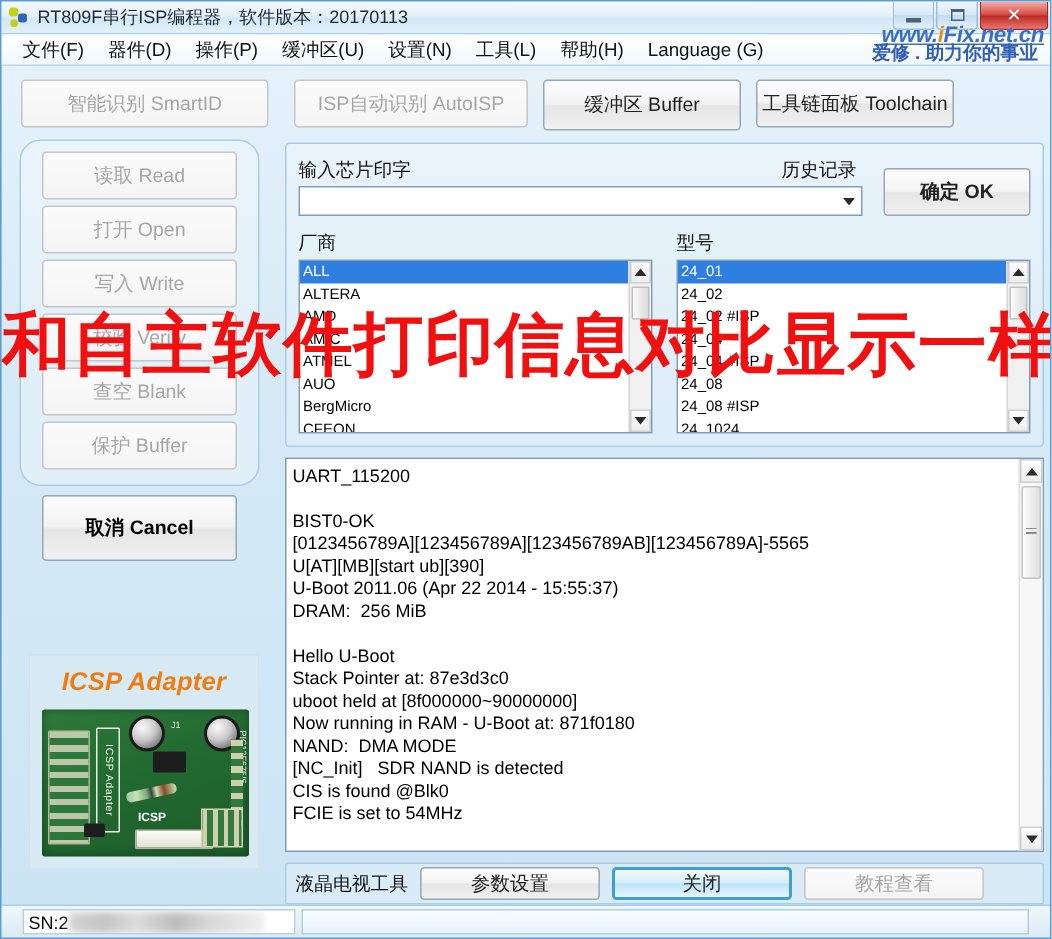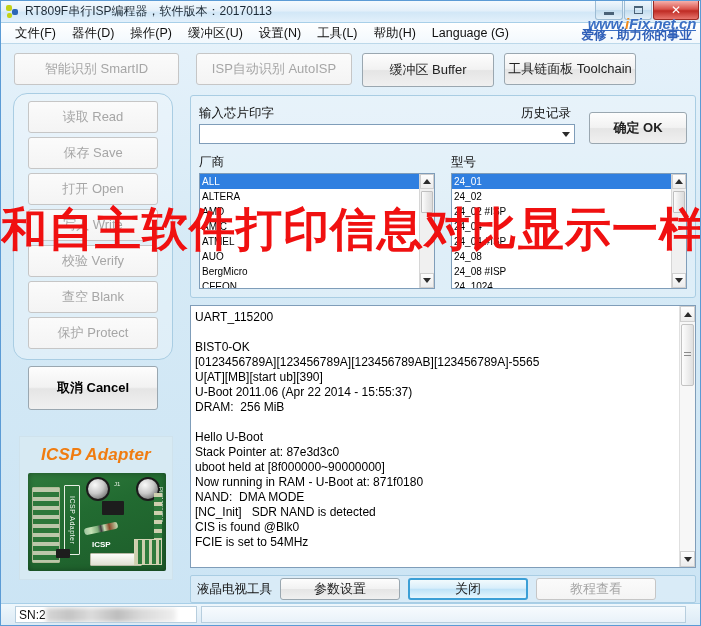--- a/index.html
+++ b/index.html
@@ -404,26 +404,25 @@
   <div class="wm-url"><span>www.</span><span class="hl">i</span><span>Fix.net.cn</span></div>
   <div class="wm-slogan">爱修 . 助力你的事业</div>
 
   <div class="body">
 
     <div class="leftcol">
       <div class="btn disabled btn-smartid">智能识别 SmartID</div>
 
       <div class="group-ops">
         <div class="btn disabled">读取 Read</div>
-        <div class="btn disabled">保存 Save</div>
         <div class="btn disabled">打开 Open</div>
         <div class="btn disabled">写入 Write</div>
         <div class="btn disabled">校验 Verify</div>
         <div class="btn disabled">查空 Blank</div>
-        <div class="btn disabled">保护 Protect</div>
+        <div class="btn disabled">保护 Buffer</div>
       </div>
 
       <div class="btn btn-cancel">取消 Cancel</div>
 
       <div class="adapter-img">
         <div class="adapter-title">ICSP Adapter</div>
         <div class="pcb">
           <span class="hdr"></span>
           <span class="silk">ICSP Adapter</span>
           <span class="cap c1"></span>

